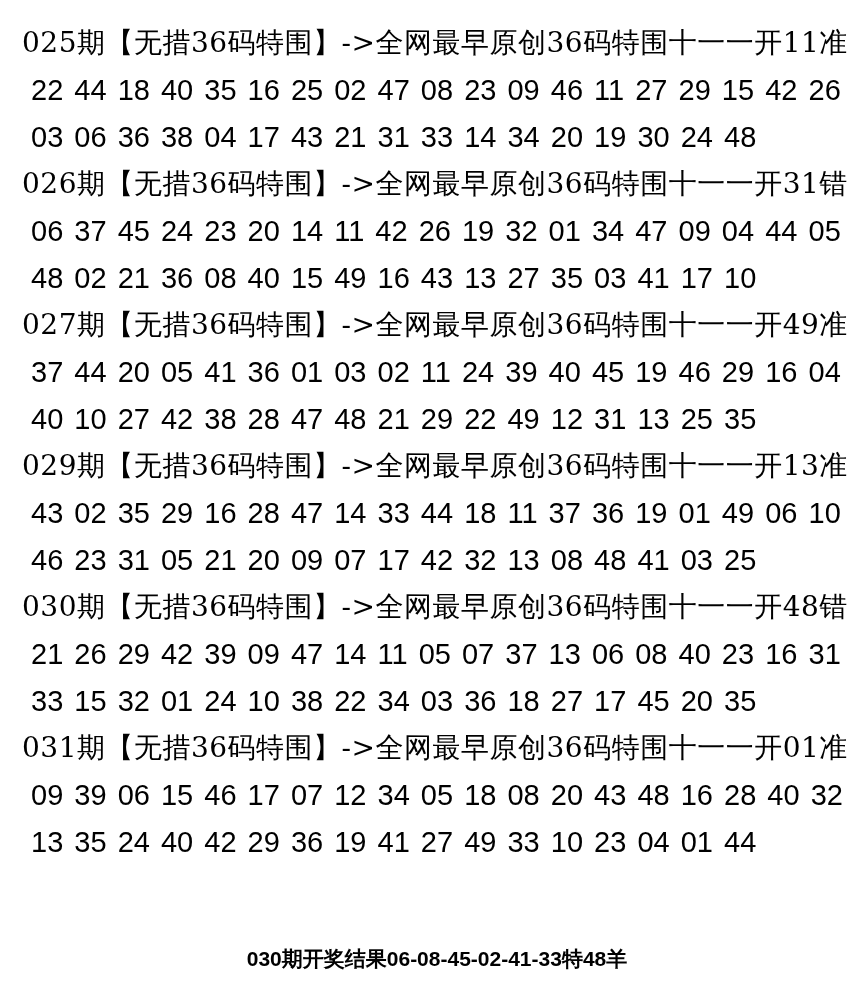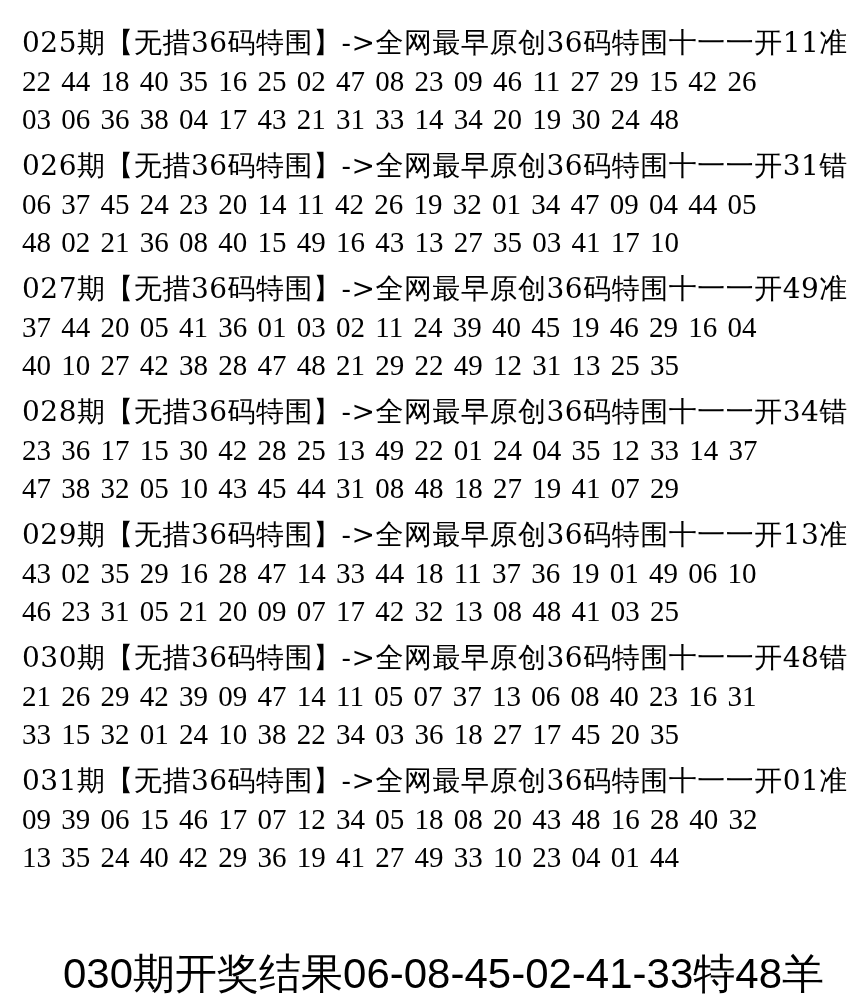--- a/index.html
+++ b/index.html
@@ -7,47 +7,47 @@
     padding: 0;
     background: #ffffff;
     color: #000000;
   }
   body {
     width: 854px;
     height: 1008px;
     overflow: hidden;
   }
   .content {
-    padding: 24px 30px 0 22px;
+    padding: 24px 2px 0 22px;
   }
   .block {
     margin: 0 0 9px 0;
   }
   .header-line {
     font-family: "DejaVu Serif", serif;
     font-size: 28px;
     line-height: 38px;
     margin: 0;
     white-space: nowrap;
     letter-spacing: 0.5px;
   }
   .numbers-line {
-    font-family: Liberation Serif, serif;
+    font-family: Liberation Sans, sans-serif;
     font-size: 29px;
     line-height: 38px;
-    margin: 0;
+    margin: 9px;
     word-spacing: 3px;
     white-space: nowrap;
   }
   .footer-line {
     margin-top: 78px;
-    text-align: right;
+    text-align: center;
     font-family: "Liberation Sans", sans-serif;
-    font-weight: normal;
-    font-size: 42px;
+    font-weight: bold;
+    font-size: 21px;
     line-height: 40px;
     white-space: nowrap;
   }
 </style>
 </head>
 <body>
 
 <div class="content">
 
   <section class="block">
@@ -61,25 +61,20 @@
     <p class="numbers-line">06 37 45 24 23 20 14 11 42 26 19 32 01 34 47 09 04 44 05</p>
     <p class="numbers-line">48 02 21 36 08 40 15 49 16 43 13 27 35 03 41 17 10</p>
   </section>
 
   <section class="block">
     <p class="header-line"><span>027期</span><span>【无措36码特围】</span><span>-&gt;全网最早原创36码特围十一一开</span><span>49</span><span>准</span></p>
     <p class="numbers-line">37 44 20 05 41 36 01 03 02 11 24 39 40 45 19 46 29 16 04</p>
     <p class="numbers-line">40 10 27 42 38 28 47 48 21 29 22 49 12 31 13 25 35</p>
   </section>
 
-  <section class="block">
-    <p class="header-line"><span>028期</span><span>【无措36码特围】</span><span>-&gt;全网最早原创36码特围十一一开</span><span>34</span><span>错</span></p>
-    <p class="numbers-line">23 36 17 15 30 42 28 25 13 49 22 01 24 04 35 12 33 14 37</p>
-    <p class="numbers-line">47 38 32 05 10 43 45 44 31 08 48 18 27 19 41 07 29</p>
-  </section>
 
   <section class="block">
     <p class="header-line"><span>029期</span><span>【无措36码特围】</span><span>-&gt;全网最早原创36码特围十一一开</span><span>13</span><span>准</span></p>
     <p class="numbers-line">43 02 35 29 16 28 47 14 33 44 18 11 37 36 19 01 49 06 10</p>
     <p class="numbers-line">46 23 31 05 21 20 09 07 17 42 32 13 08 48 41 03 25</p>
   </section>
 
   <section class="block">
     <p class="header-line"><span>030期</span><span>【无措36码特围】</span><span>-&gt;全网最早原创36码特围十一一开</span><span>48</span><span>错</span></p>
     <p class="numbers-line">21 26 29 42 39 09 47 14 11 05 07 37 13 06 08 40 23 16 31</p>

